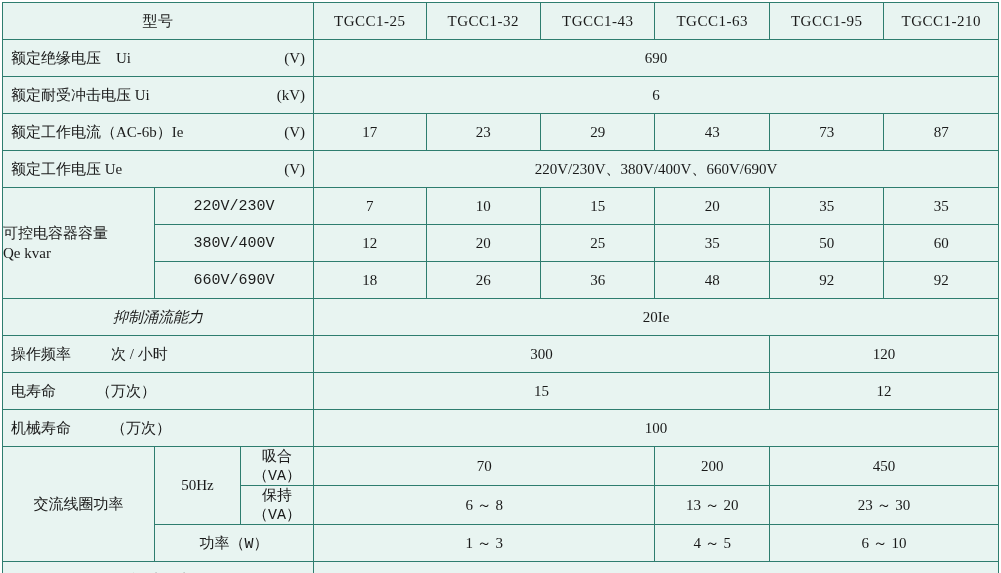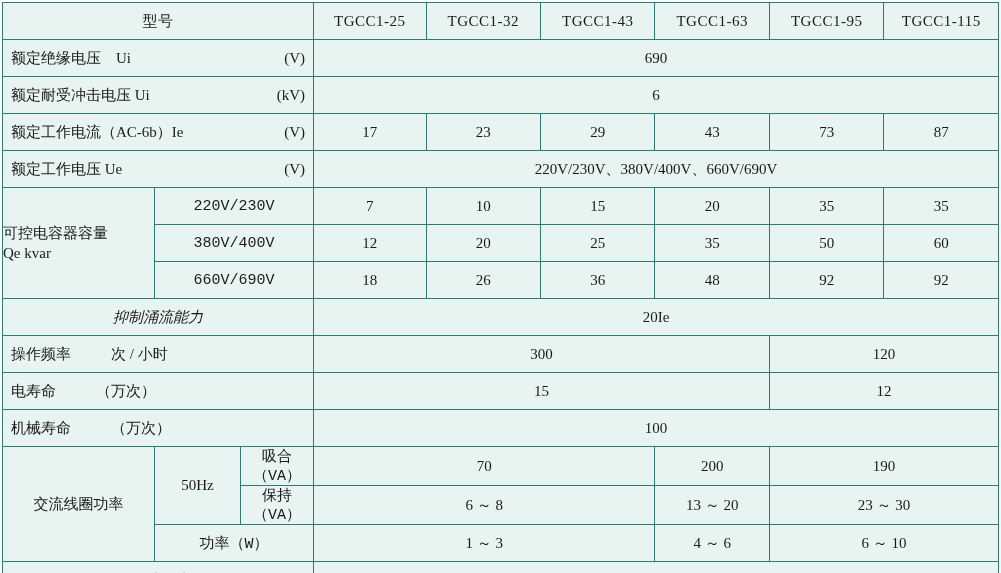--- a/index.html
+++ b/index.html
@@ -101,21 +101,21 @@
     </colgroup>
 
     <tbody>
         <tr>
       <td class="hdr hdr-model" colspan="3">型号</td>
       <td class="hdr">TGCC1-25</td>
       <td class="hdr">TGCC1-32</td>
       <td class="hdr">TGCC1-43</td>
       <td class="hdr">TGCC1-63</td>
       <td class="hdr">TGCC1-95</td>
-      <td class="hdr">TGCC1-115</td>
+      <td class="hdr">TGCC1-210</td>
     </tr>
 
     <tr>
       <td colspan="3">
         <div class="label-inner">
           <span class="txt">额定绝缘电压　Ui</span>
           <span class="unit">(V)</span>
         </div>
       </td>
       <td colspan="6">690</td>
@@ -226,32 +226,32 @@
       </td>
       <td colspan="6">100</td>
     </tr>
 
     <tr>
       <td rowspan="3">交流线圈功率</td>
       <td rowspan="2">50Hz</td>
       <td class="sublabel">吸合（VA）</td>
       <td colspan="3">70</td>
       <td>200</td>
-      <td colspan="2">190</td>
+      <td colspan="2">450</td>
     </tr>
     <tr>
       <td class="sublabel">保持（VA）</td>
       <td colspan="3">6 ～ 8</td>
       <td>13 ～ 20</td>
       <td colspan="2">23 ～ 30</td>
     </tr>
     <tr>
       <td class="sublabel" colspan="2">功率（W）</td>
       <td colspan="3">1 ～ 3</td>
-      <td>4 ～ 6</td>
+      <td>4 ～ 5</td>
       <td colspan="2">6 ～ 10</td>
     </tr>
 
     <tr>
       <td class="label" colspan="3">辅助触头</td>
       <td colspan="6">AC-15:360VA　　DC-13:33W　　Ith:10A</td>
     </tr>
 
   </tbody>
     </table>

